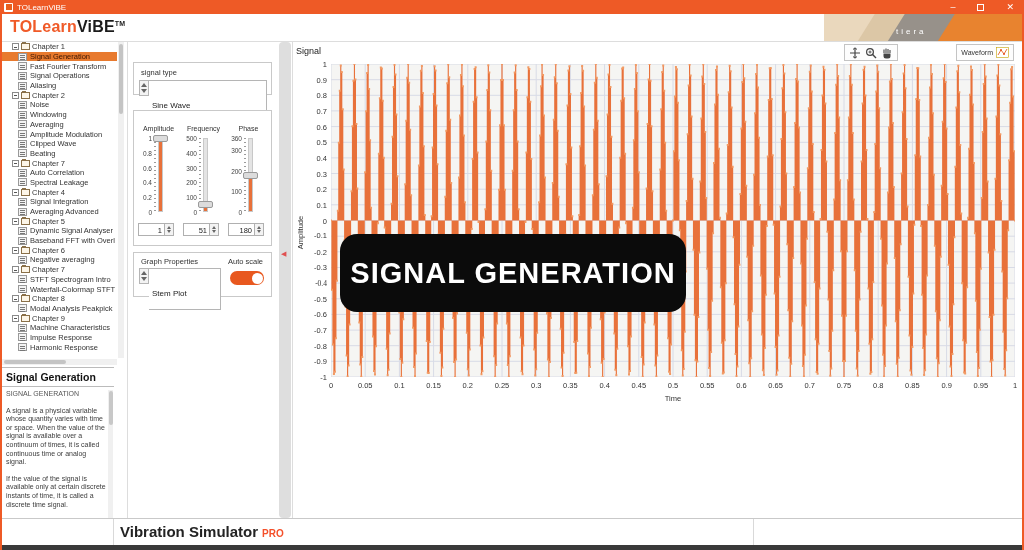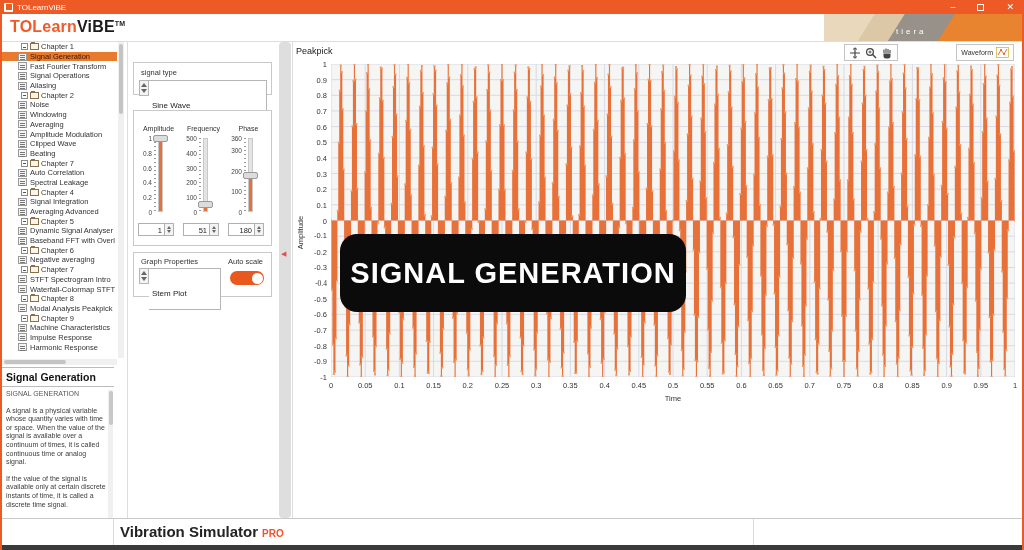--- a/index.html
+++ b/index.html
@@ -27,21 +27,21 @@
   .brand sup { font-size:7px; color:#1b1b1b; }
   .logo-wrap { position:absolute; right:0; top:0; width:198px; height:27px; overflow:hidden; }
   .logo-shape { position:absolute; top:-4px; height:36px; }
   .logo-text { position:absolute; left:72px; top:13px; color:#fff; font-size:8px; letter-spacing:3px; z-index:5; }
   .logo-version { position:absolute; right:5px; top:30px; color:#26303a; font-size:8px; font-weight:bold; z-index:5; }
 
   
   .tree { position:absolute; left:2px; top:42px; width:115px; height:316px; overflow:hidden;
     font-size:7.5px; color:#333; background:#fff; }
   .chapter-row, .leaf-row { display:flex; align-items:center; height:9.7px; white-space:nowrap; cursor:default; }
-  .chapter-row { padding-left:19px; gap:2px;align-items:center; }
+  .chapter-row { padding-left:10px; gap:2px;align-items:center; }
   .leaf-row { padding-left:16px; gap:3px; }
   .leaf-row.selected { background:#e87a2e; color:#3a1503; }
   .expander { width:7px; height:7px; border:1px solid #8a8a8a; background:#fff; position:relative; flex:none; }
   .expander::after { content:""; position:absolute; left:1px; top:2.5px; width:3px; height:1px; background:#555; }
   .folder-ic { width:9px; height:7px; border:1px solid #8a7048; background:#fdf6e8; position:relative; flex:none; }
   .folder-ic::before { content:""; position:absolute; left:0; top:-2px; width:4px; height:2px; background:#8a7048; }
   .leaf-ic { width:9px; height:8px; border:1px solid #999; background:#f4f4f4; position:relative; flex:none; }
   .leaf-ic::before { content:""; position:absolute; left:1px; top:1.5px; width:5px; height:1px; background:#777;
     box-shadow:0 2px 0 #777, 0 4px 0 #777; }
   .vscroll { position:absolute; left:118px; top:42px; width:6px; height:316px; background:#f0f0f0; }
@@ -416,21 +416,21 @@
   <div class="toggle" style="left:96px;top:18px;">
       <div class="knob"></div>
     </div>
 </div>
 
 <div class="collapse-strip">
   <div class="collapse-arrow">◀</div>
 </div>
 
 <div class="graph-panel" id="graph-panel">
-  <div class="graph-title">Peakpick</div>
+  <div class="graph-title">Signal</div>
 
   <div class="gtoolbar">
     <svg width="12" height="12" viewBox="0 0 12 12">
       <path d="M6 1v10M1 6h10" stroke="#444" stroke-width="1.2" fill="none"></path>
       <path d="M4 2.5L6 .8l2 1.7M4 9.5L6 11.2l2-1.7" stroke="#444" stroke-width="1" fill="none"></path>
     </svg>
     <svg width="12" height="12" viewBox="0 0 12 12">
       <circle cx="5" cy="5" r="3.4" stroke="#444" stroke-width="1.2" fill="none"></circle>
       <path d="M7.6 7.6L11 11" stroke="#444" stroke-width="1.4"></path>
       <path d="M3.5 5h3M5 3.5v3" stroke="#444" stroke-width="0.9"></path>

